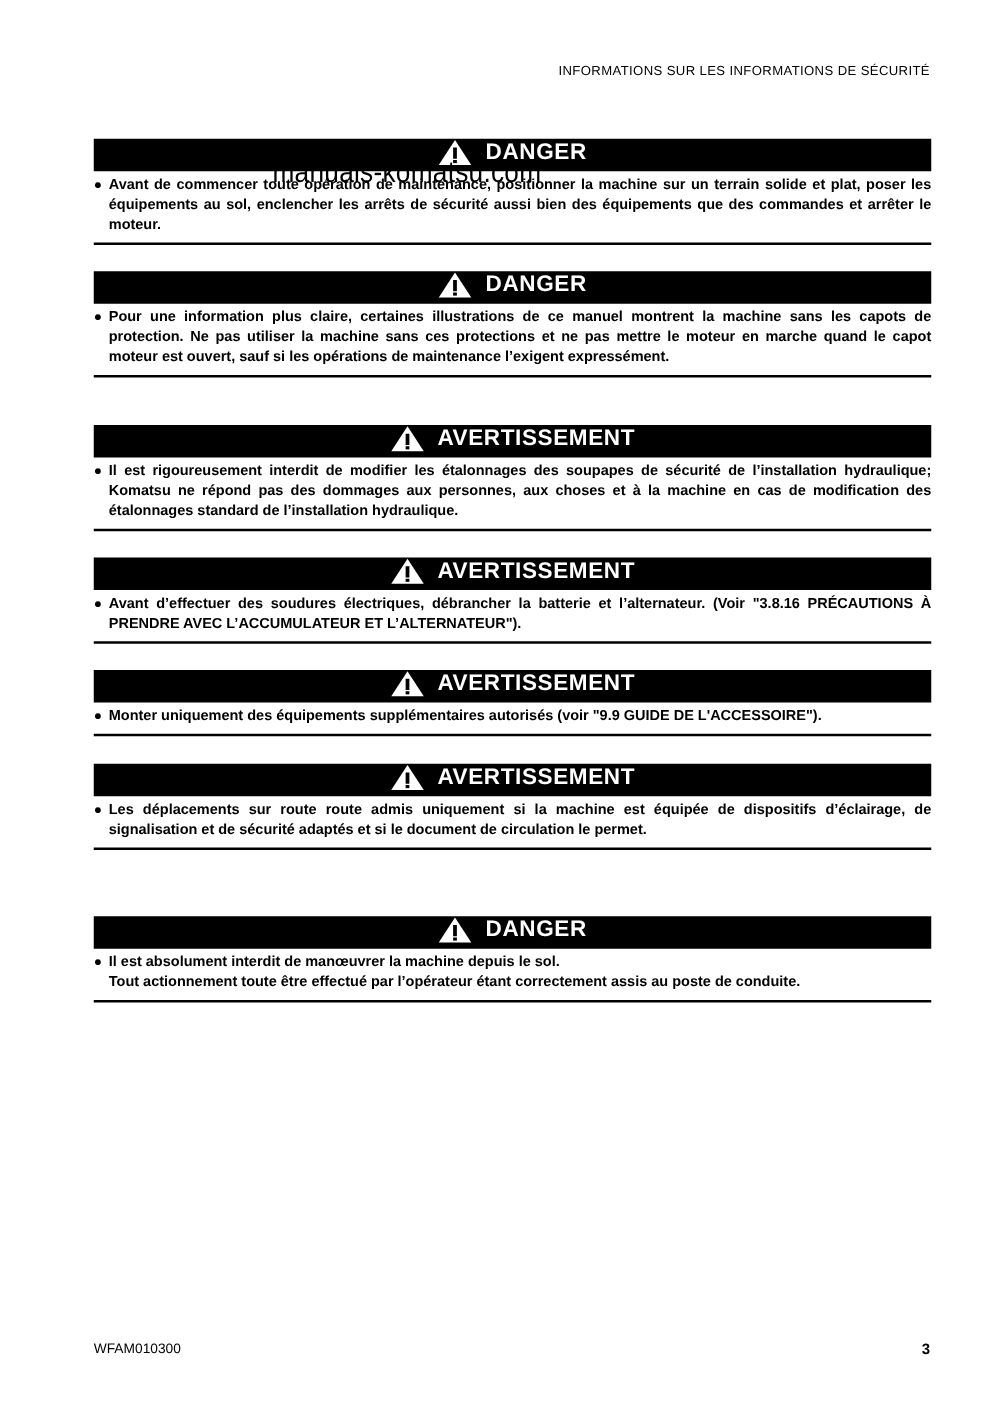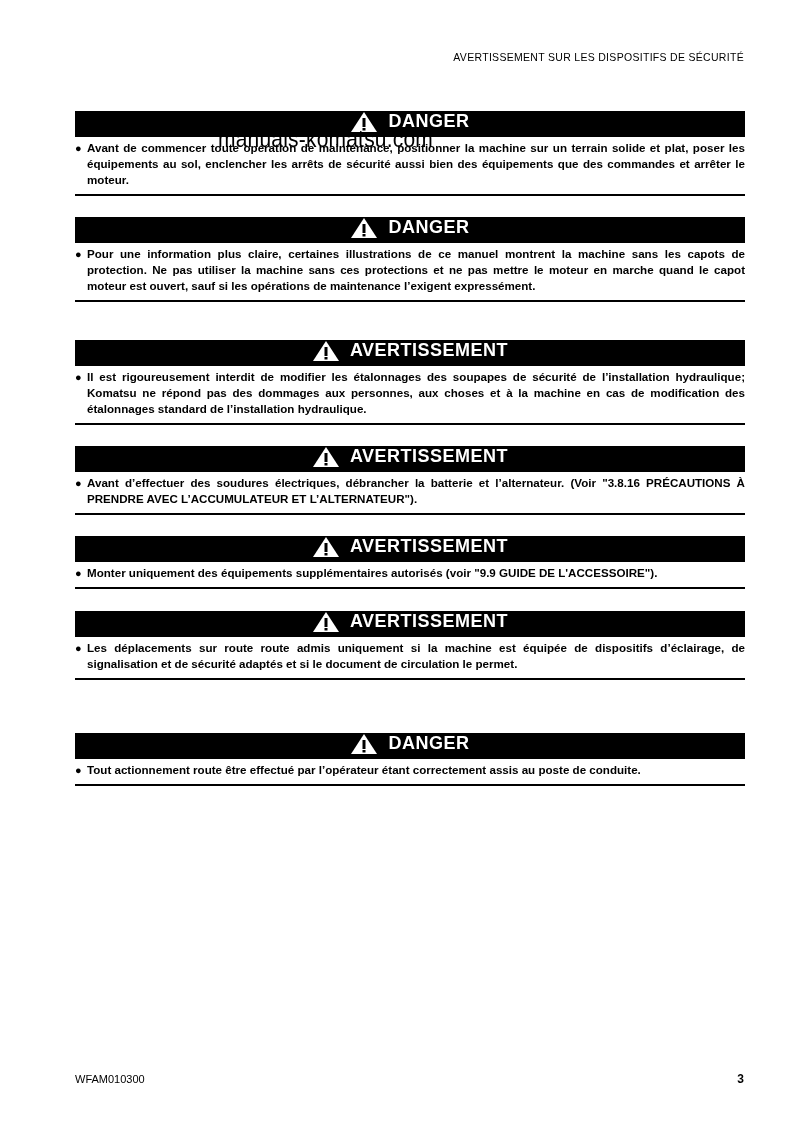--- a/index.html
+++ b/index.html
@@ -13,21 +13,21 @@
   .para .bullet { position: absolute; left: 0; top: 0; font-size: 11px; }
   .rule { height: 2px; background: #000; margin-top: 6px; }
   .watermark { position: absolute; left: 218px; top: 125px; font-size: 21px; color: #000; font-weight: normal; letter-spacing: 0.2px; z-index: 0; transform: scaleY(1.15); transform-origin: left top; white-space: nowrap; }
   .footer-code { position: absolute; left: 75px; top: 1073px; font-size: 11px; }
   .footer-page { position: absolute; right: 49px; top: 1072px; font-size: 12px; font-weight: bold; }
 </style>
 </head>
 <body>
 
 <div>
-  <div class="header-title">AVERTISSEMENT SUR LES DISPOSITIFS DE SÉCURITÉ</div>
+  <div class="header-title">INFORMATIONS SUR LES INFORMATIONS DE SÉCURITÉ</div>
 
   <div class="block" style="top:111px;">
     <div class="bar">
       <svg class="icon" viewBox="0 0 28 22">
           <polygon points="14,1 27,21 1,21" fill="#fff"></polygon>
           <rect x="12.5" y="7" width="3" height="9" fill="#000"></rect>
           <rect x="12.5" y="17" width="3" height="2.5" fill="#000"></rect>
         </svg>
       <span>DANGER</span>
     </div>
@@ -115,22 +115,22 @@
   <div class="block" style="top:733px;">
     <div class="bar">
       <svg class="icon" viewBox="0 0 28 22">
           <polygon points="14,1 27,21 1,21" fill="#fff"></polygon>
           <rect x="12.5" y="7" width="3" height="9" fill="#000"></rect>
           <rect x="12.5" y="17" width="3" height="2.5" fill="#000"></rect>
         </svg>
       <span>DANGER</span>
     </div>
     <div class="body" style="text-align:left;">
-      <div class="para"><span class="bullet">●</span></div>
-      <div class="para"><span>Tout actionnement route être effectué par l’opérateur étant correctement assis au poste de conduite.</span></div>
+      <div class="para"><span class="bullet">●</span><span>Il est absolument interdit de manœuvrer la machine depuis le sol.</span></div>
+      <div class="para"><span>Tout actionnement toute être effectué par l’opérateur étant correctement assis au poste de conduite.</span></div>
     </div>
     <div class="rule"></div>
   </div>
 
   <div class="watermark">manuals-komatsu.com</div>
 
   <div class="footer-code">WFAM010300</div>
   <div class="footer-page">3</div>
 </div>
 

